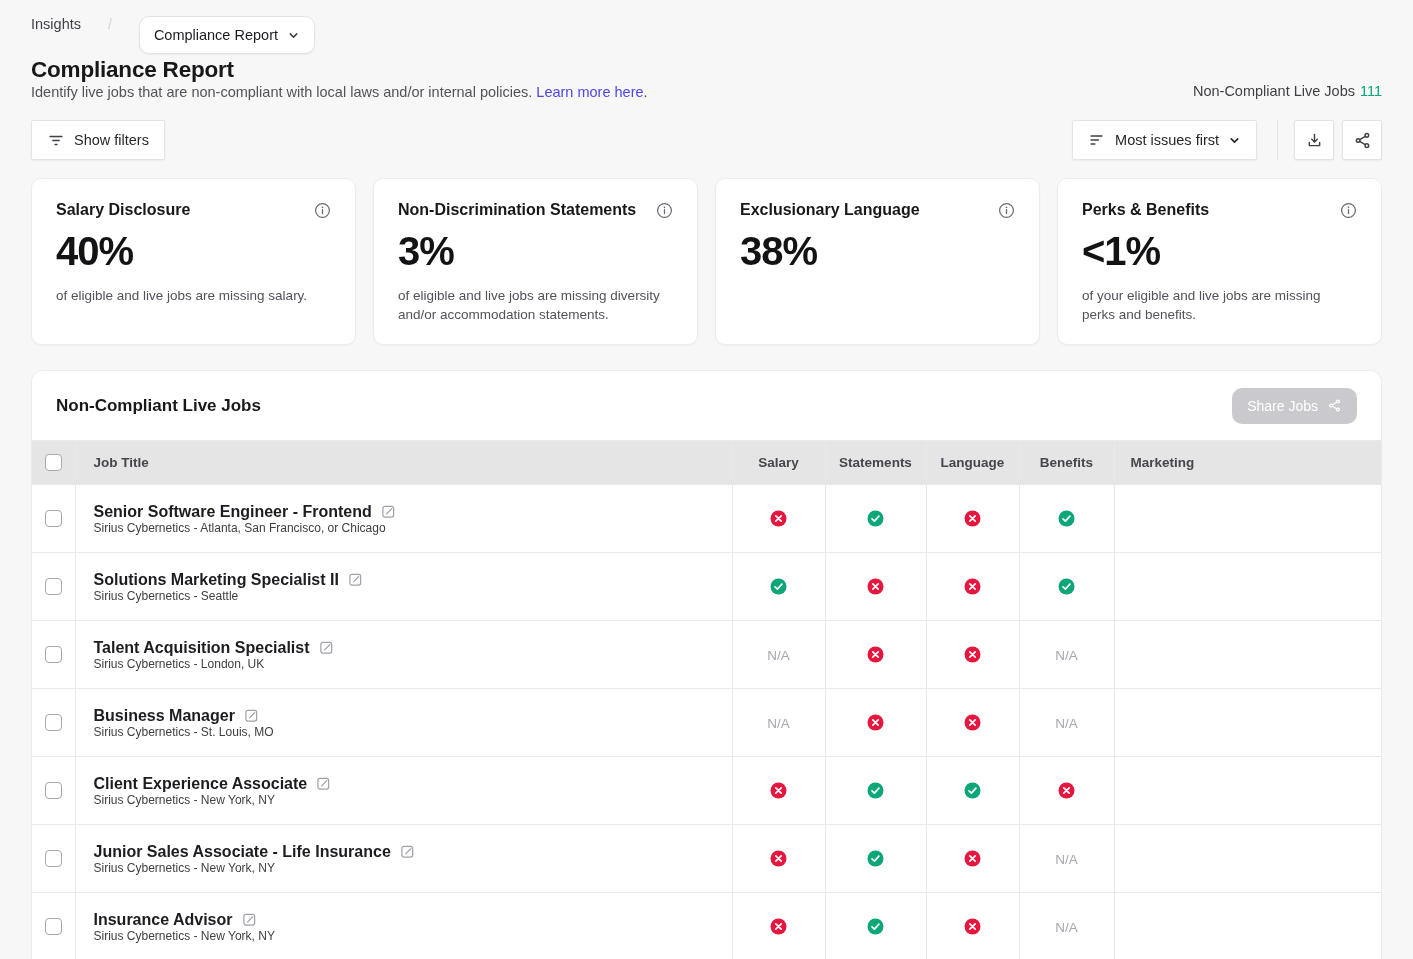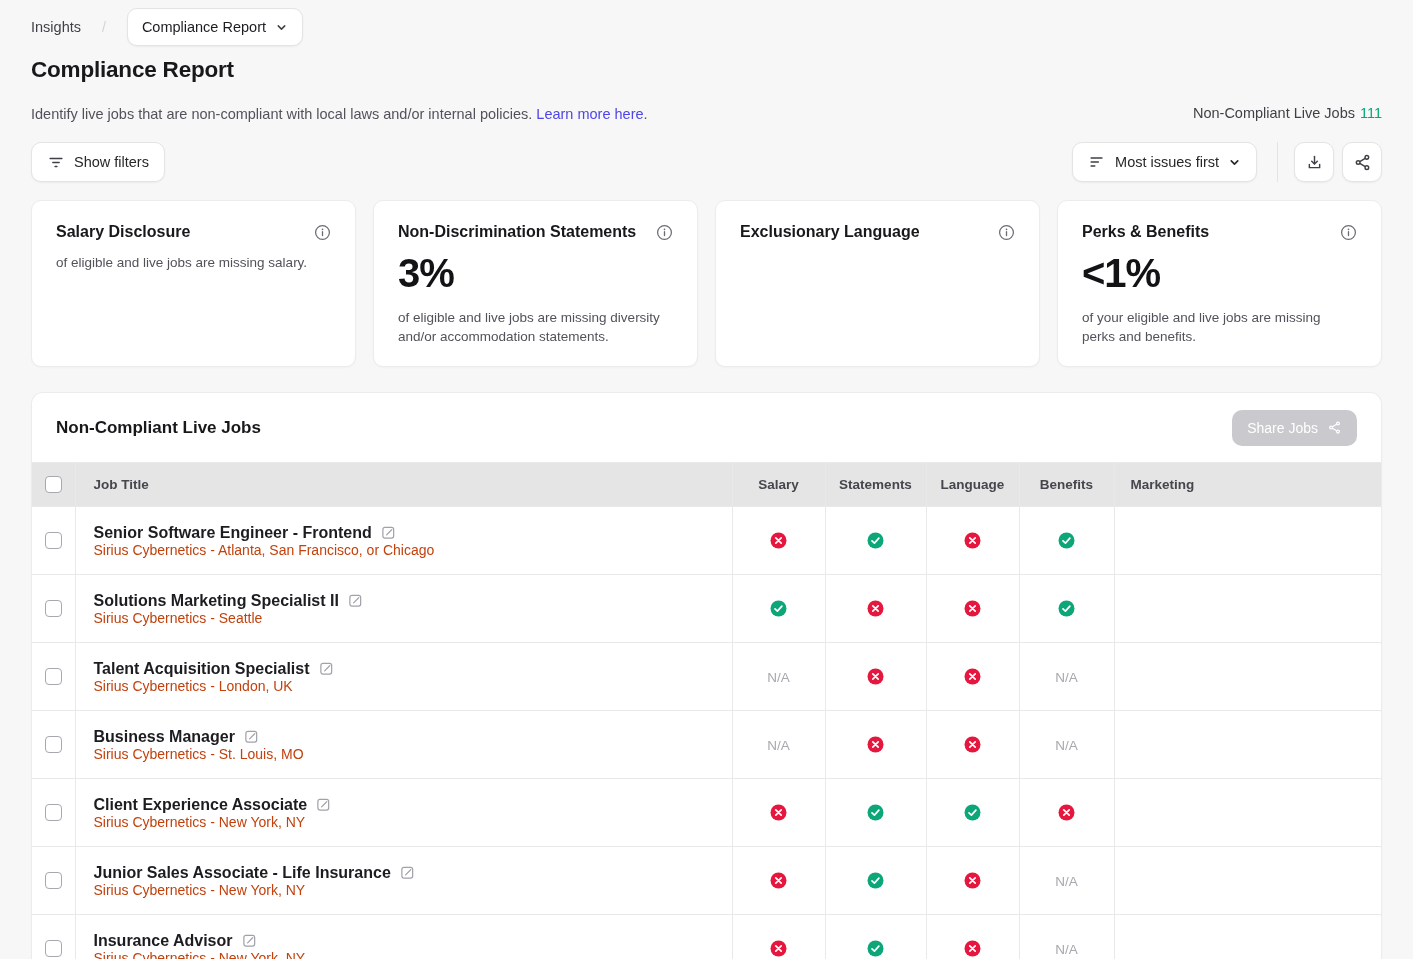--- a/index.html
+++ b/index.html
@@ -6,45 +6,45 @@
   html, body { margin: 0; padding: 0; }
   body {
     width: 1413px; height: 959px; overflow: hidden;
     background: #F7F7F8;
     font-family: "Liberation Sans", sans-serif;
     color: #1C1C21;
   }
   .page { padding: 0 31px; }
 
   
-  .breadcrumb { display: flex; align-items: center; gap: 21px; padding-top: 8px; height: 46px; }
+  .breadcrumb { display: flex; align-items: flex-start; gap: 27px; padding-top: 16px; height: 46px; }
   .crumb-root { font-size: 14.5px; color: #3F3F46; cursor: pointer; }
   .crumb-sep { font-size: 14px; color: #D4D4D8; }
   .crumb-pill {
     display: inline-flex; align-items: center; gap: 9px;
     background: #fff; border: 1px solid #E4E4E7; border-radius: 10px;
     height: 38px; padding: 0 14px; font-size: 14.5px; font-weight: 500; color: #1C1C21;
     box-shadow: 0 1px 2px rgba(0,0,0,.05); cursor: pointer;
   }
 
   
   .header-row { display: flex; justify-content: space-between; align-items: flex-end; margin-top: 11px; }
   h1.page-title { margin: 0; font-size: 22.5px; font-weight: 700; letter-spacing: -0.2px; color: #18181B; }
-  .subtitle { margin-top: 23px; font-size: 14.5px; color: #52525B; }
+  .subtitle { margin-top: 1px; font-size: 14.5px; color: #52525B; }
   .subtitle .link { color: #4F46E5; cursor: pointer; }
   .count-line { font-size: 14.5px; color: #3F3F46; padding-bottom: 1px; white-space: nowrap; }
   .count-line .count-num { color: #00A878; margin-left: 5px; }
 
   
   .toolbar { display: flex; justify-content: space-between; align-items: center; margin-top: 20px; }
   .toolbar-right { display: flex; align-items: center; }
   .btn {
     display: inline-flex; align-items: center; gap: 9px;
     height: 40px; padding: 0 15px;
-    background: #fff; border: 1px solid #E4E4E7; border-radius: 10px;
+    background: #fff; border: 1px solid #E4E4E7; border-radius: 2px;
     font-size: 14.5px; font-weight: 500; color: #27272A;
     box-shadow: 0 1px 2px rgba(0,0,0,.05); cursor: pointer;
     font-family: "Liberation Sans", sans-serif;
   }
   .icon-btn { width: 40px; justify-content: center; padding: 0; }
   .v-divider { width: 1px; height: 40px; background: #E4E4E7; margin: 0 16px 0 20px; }
   .gap8 { margin-left: 8px; }
 
   
   .cards { display: grid; grid-template-columns: repeat(4, 1fr); gap: 17px; margin-top: 18px; }
@@ -88,21 +88,21 @@
   .th-center { text-align: center; }
   .cell-center { text-align: center; }
 
   .checkbox {
     width: 17px; height: 17px; border: 1.5px solid #A8A8B0; border-radius: 4px;
     background: #fff; margin: 0 auto; cursor: pointer;
   }
   .job-cell { padding: 12px 18px; }
   .job-title-line { display: flex; align-items: center; gap: 9px; }
   .job-title-text { font-size: 16px; font-weight: 600; color: #1C1C21; cursor: pointer; }
-  .job-sub { font-size: 14px; color: #c2410c; }
+  .job-sub { font-size: 12px; color: #404040; }
   .na { font-size: 13.5px; color: #A8A8B0; }
   .edit-icon { display: inline-flex; cursor: pointer; }
   svg { display: block; }
 </style>
 </head>
 <body>
 
 <div class="page">
 
   <div class="breadcrumb">
@@ -182,20 +182,21 @@
       <div class="card-head">
         <span class="card-title">Salary Disclosure</span>
         <span>
           <svg width="17" height="17" viewBox="0 0 18 18" fill="none">
               <circle cx="9" cy="9" r="7.3" stroke="#6B6B74" stroke-width="1.3"></circle>
               <path d="M9 8.2v4" stroke="#6B6B74" stroke-width="1.4" stroke-linecap="round"></path>
               <circle cx="9" cy="5.6" r="0.9" fill="#6B6B74"></circle>
             </svg>
         </span>
       </div>
+      <div class="card-value">40%</div>
       <div class="card-desc">of eligible and live jobs are missing salary.</div>
     </div>
     <div class="card">
       <div class="card-head">
         <span class="card-title">Non-Discrimination Statements</span>
         <span>
           <svg width="17" height="17" viewBox="0 0 18 18" fill="none">
               <circle cx="9" cy="9" r="7.3" stroke="#6B6B74" stroke-width="1.3"></circle>
               <path d="M9 8.2v4" stroke="#6B6B74" stroke-width="1.4" stroke-linecap="round"></path>
               <circle cx="9" cy="5.6" r="0.9" fill="#6B6B74"></circle>
@@ -209,20 +210,21 @@
       <div class="card-head">
         <span class="card-title">Exclusionary Language</span>
         <span>
           <svg width="17" height="17" viewBox="0 0 18 18" fill="none">
               <circle cx="9" cy="9" r="7.3" stroke="#6B6B74" stroke-width="1.3"></circle>
               <path d="M9 8.2v4" stroke="#6B6B74" stroke-width="1.4" stroke-linecap="round"></path>
               <circle cx="9" cy="5.6" r="0.9" fill="#6B6B74"></circle>
             </svg>
         </span>
       </div>
+      <div class="card-value">38%</div>
     </div>
     <div class="card">
       <div class="card-head">
         <span class="card-title">Perks &amp; Benefits</span>
         <span>
           <svg width="17" height="17" viewBox="0 0 18 18" fill="none">
               <circle cx="9" cy="9" r="7.3" stroke="#6B6B74" stroke-width="1.3"></circle>
               <path d="M9 8.2v4" stroke="#6B6B74" stroke-width="1.4" stroke-linecap="round"></path>
               <circle cx="9" cy="5.6" r="0.9" fill="#6B6B74"></circle>
             </svg>

